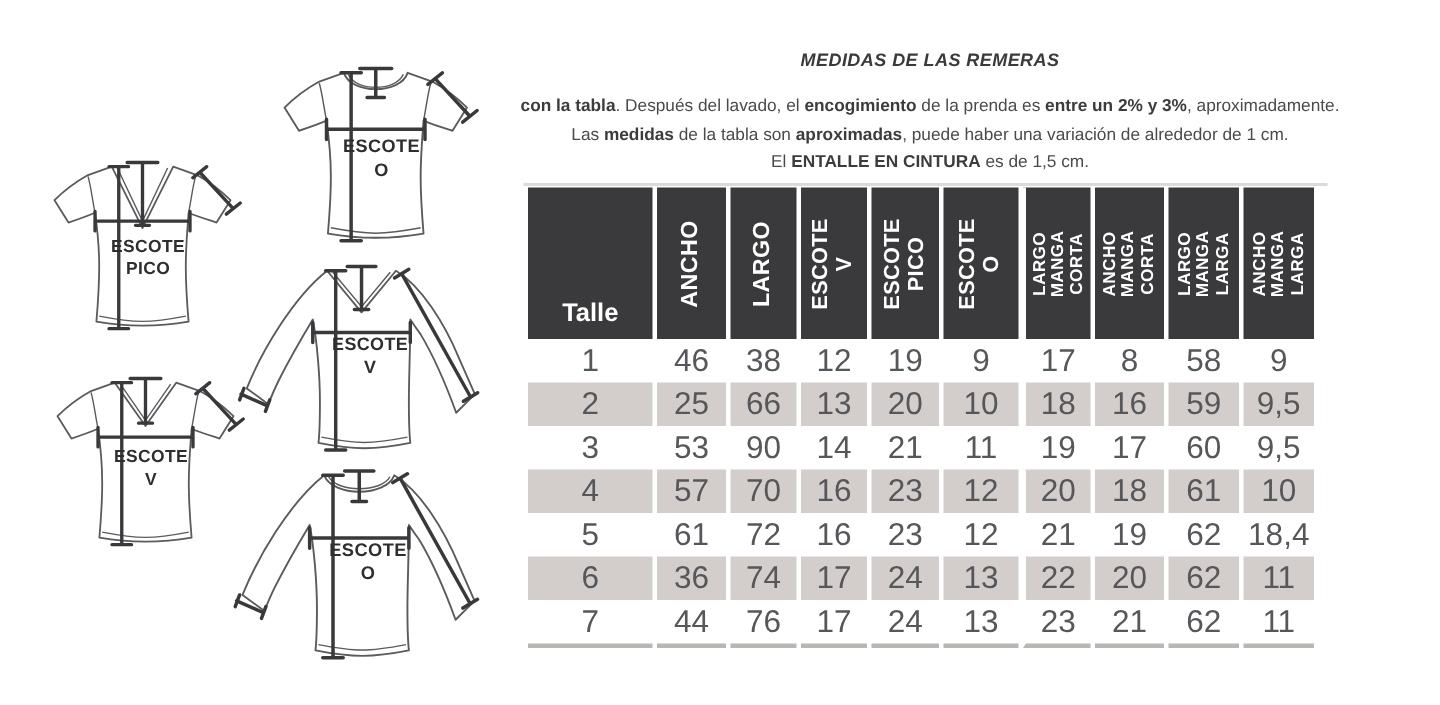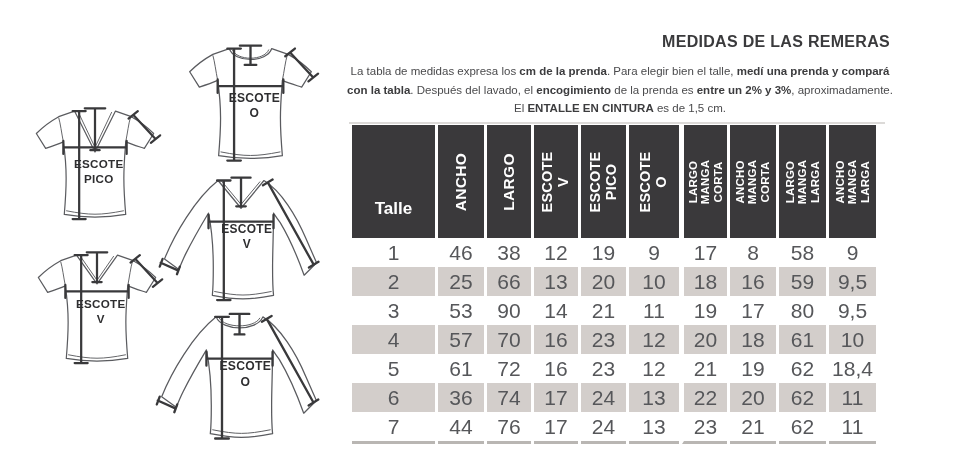--- a/index.html
+++ b/index.html
@@ -6,22 +6,23 @@
   body {
     width:960px; height:470px; position:relative; overflow:hidden;
     background:#ffffff;
     font-family:"Liberation Sans", sans-serif;
     color:#3f3f41;
   }
 
   
   .title {
     position:absolute; left:350px; top:33px; width:540px;
-    text-align:right; font-size:16px; font-weight:bold; color:#3a3a3c;
+    text-align:center; font-size:12px; font-weight:bold; color:#3a3a3c;
     letter-spacing:.3px;
+    font-style:italic;
   }
   .intro {
     position:absolute; left:340px; top:62px; width:560px;
     text-align:center; font-size:11.5px; color:#4a4a4c;
   }
   .intro .line { line-height:18.5px; white-space:nowrap; }
   .intro b { color:#3c3c3e; }
 
   
   .table-wrap { position:absolute; left:349px; top:122px; }
@@ -29,21 +30,21 @@
   table.size-table {
     border-collapse:separate; border-spacing:3px 0;
     table-layout:fixed;
   }
   .size-table th {
     background:#3a393b; color:#ffffff; height:94px;
     position:relative; padding:0; font-weight:bold;
   }
   .size-table th.talle-header {
     vertical-align:bottom; text-align:center;
-    font-size:17px; padding-bottom:19px;
+    font-size:17px; padding-bottom:7px;
   }
   .vert {
     display:block; position:absolute; left:50%; top:50%;
     transform:translate(-50%,-50%) rotate(-90deg);
     width:88px; text-align:center; white-space:pre-line;
     line-height:1.08;
   }
   th.w-med .vert { font-size:15.5px; letter-spacing:.3px; }
   th.w-esc .vert { font-size:14.5px; letter-spacing:.2px; }
   th.w-manga .vert { font-size:11.5px; letter-spacing:.2px; }
@@ -129,22 +130,22 @@
   <path class="measure" d="M82,8 H102 M92,8 V29 M87,29 H97"></path>
   <path class="measure" d="M120,13 L168,99 M115,16 L125,10 M163,102 L173,96"></path>
   <path class="measure" d="M10,93 L7,101 M8,97 L26,105 M28,101 L25,109"></path>
   <text class="shirt-label" x="98" y="66">ESCOTE</text>
   <text class="shirt-label" x="98" y="82">O</text>
 </svg>
 
 <div class="title">MEDIDAS DE LAS REMERAS</div>
 
 <div class="intro">
-  <div class="line"><span>La tabla de medidas expresa los </span><b>cm de la prenda</b><span>. Para elegir bien el talle, </span><b>medí una prenda y compará</b></div>
   <div class="line"><b>con la tabla</b><span>. Después del lavado, el </span><b>encogimiento</b><span> de la prenda es </span><b>entre un 2% y 3%</b><span>, aproximadamente.</span></div>
+  <div class="line"><span>Las </span><b>medidas</b><span> de la tabla son </span><b>aproximadas</b><span>, puede haber una variación de alrededor de 1 cm.</span></div>
   <div class="line"><span>El </span><b>ENTALLE EN CINTURA</b><span> es de 1,5 cm.</span></div>
 </div>
 
 <div class="table-wrap">
   <div class="top-rule"></div>
   <table class="size-table">
     <colgroup>
       <col class="c-talle">
         <col class="c-ancho">
         <col class="c-largo">
@@ -226,21 +227,21 @@
         </tr>
         <tr>
           <td>3</td>
           <td>53</td>
           <td>90</td>
           <td>14</td>
           <td>21</td>
           <td>11</td>
           <td>19</td>
           <td>17</td>
-          <td>80</td>
+          <td>60</td>
           <td>9,5</td>
         </tr>
         <tr class="stripe">
           <td>4</td>
           <td>57</td>
           <td>70</td>
           <td>16</td>
           <td>23</td>
           <td>12</td>
           <td>20</td>

